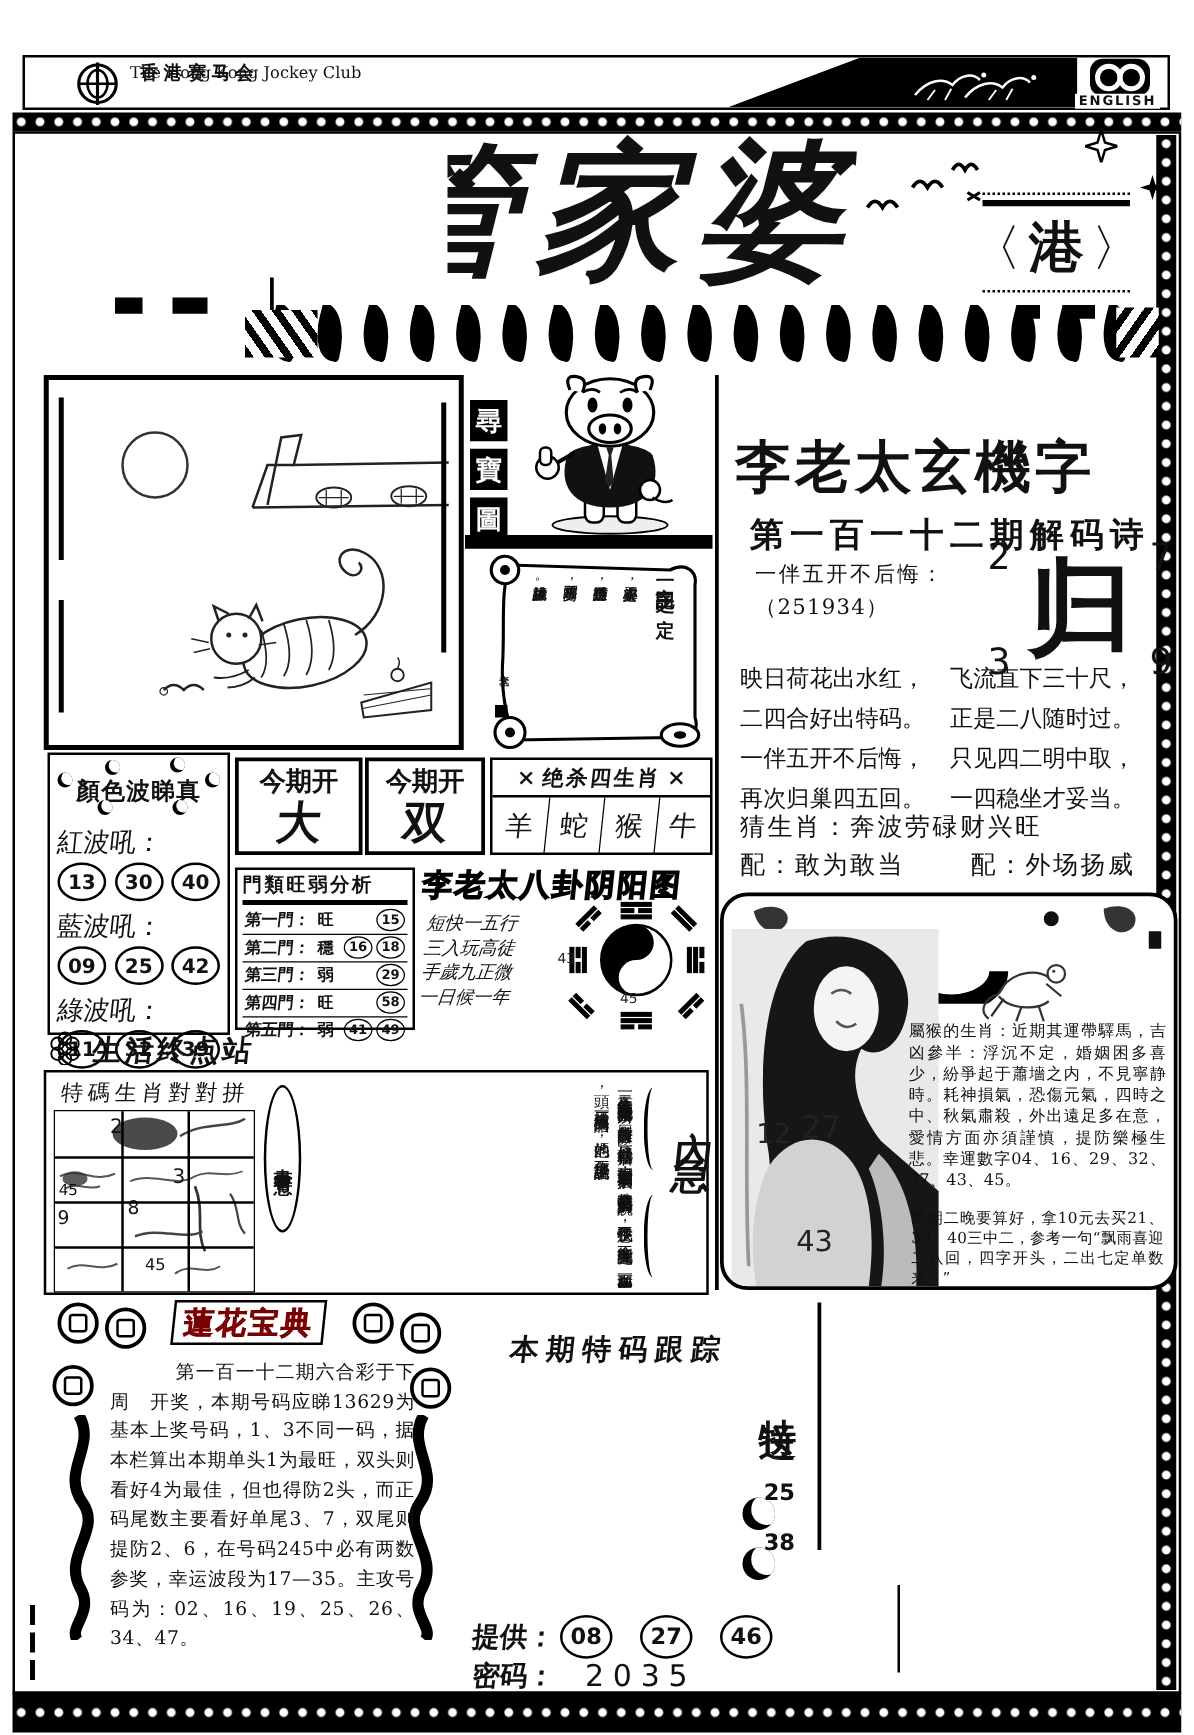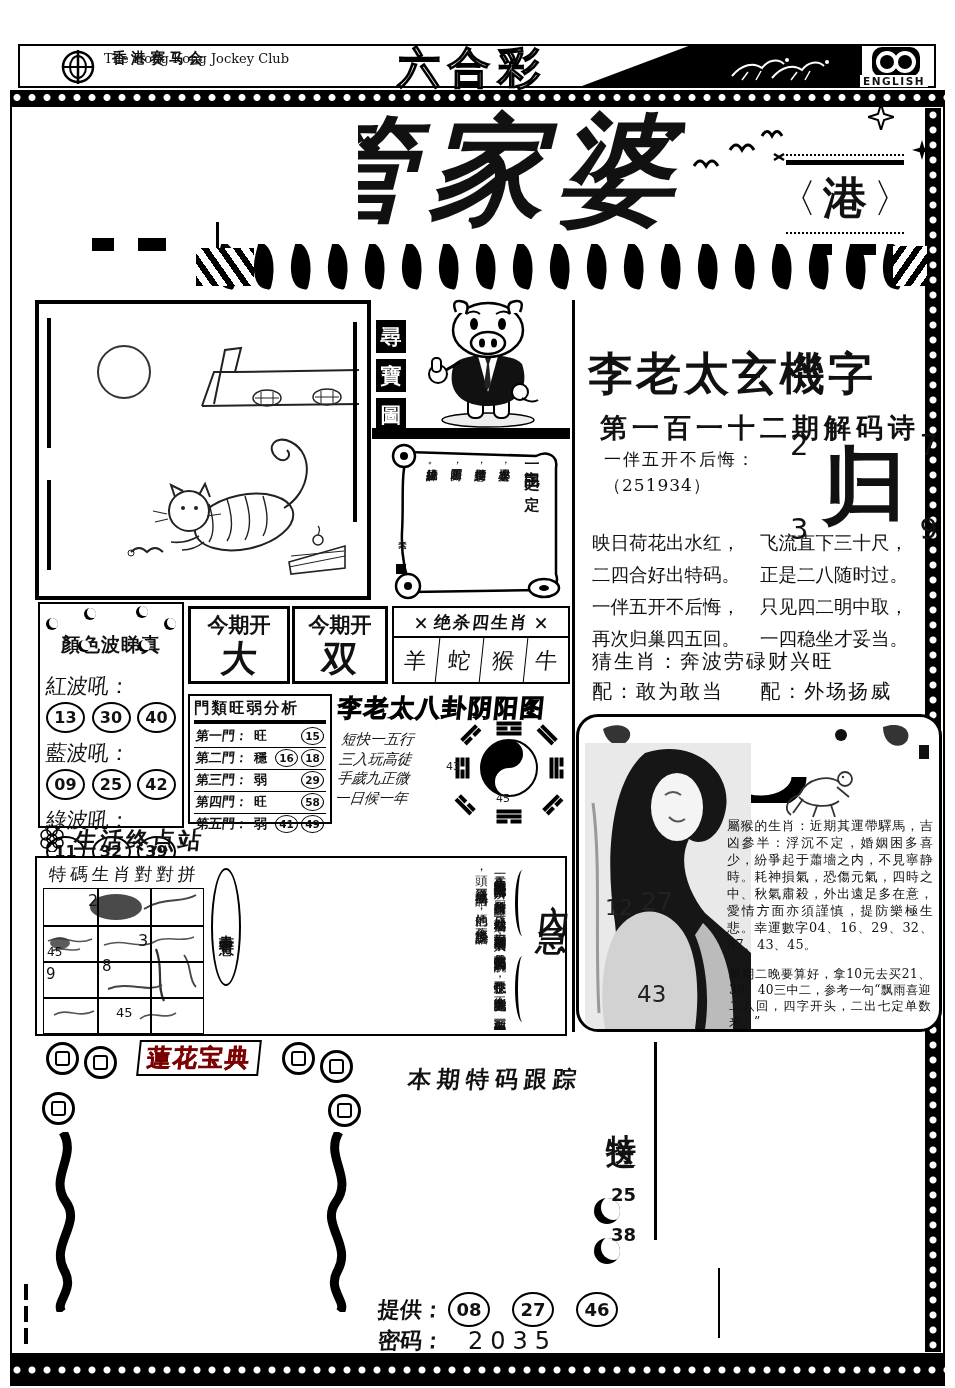--- a/index.html
+++ b/index.html
@@ -43,21 +43,20 @@
     <span class="abs" style="left:38px;top:2px;">
       <svg width="40" height="38" viewBox="0 0 40 38">
         <circle cx="20" cy="19" r="15" fill="none" stroke="#000" stroke-width="2.5"></circle>
         <line x1="20" y1="2" x2="20" y2="36" stroke="#000" stroke-width="2.5"></line>
         <ellipse cx="20" cy="19" rx="8" ry="11" fill="none" stroke="#000" stroke-width="2"></ellipse>
         <line x1="6" y1="19" x2="34" y2="19" stroke="#000" stroke-width="2"></line>
       </svg>
     </span>
     <div class="abs sans b" style="left:92px;top:3px;font-size:15px;letter-spacing:4px;">香港赛马会</div>
     <div class="abs" style="left:84px;top:5px;font-size:13px;">The Hong Kong Jockey Club</div>
-    <div class="abs b outline sans" style="left:378px;top:-6px;font-size:42px;letter-spacing:8px;">六合彩</div>
     <div class="abs" style="right:72px;top:0;width:280px;height:40px;background:#000;clip-path:polygon(0 100%,38% 0,100% 0,100% 100%);">
       <svg width="280" height="40" viewBox="0 0 280 40">
         <path d="M150,30 C160,18 172,16 180,22 C186,14 196,12 202,18" fill="none" stroke="#fff" stroke-width="2"></path>
         <path d="M190,32 C200,20 212,18 220,24 C226,16 236,14 242,20" fill="none" stroke="#fff" stroke-width="2"></path>
         <path d="M160,34 l6,-8 m8,8 l5,-9 m30,9 l6,-8 m8,8 l5,-9" stroke="#fff" stroke-width="1.5"></path>
         <circle cx="205" cy="14" r="2" fill="#fff"></circle>
           <circle cx="245" cy="16" r="2" fill="#fff"></circle>
       </svg>
     </div>
     <span class="abs" style="right:14px;top:1px;width:48px;height:30px;background:#000;border-radius:10px;">
@@ -221,24 +220,24 @@
     <span>飞流直下三十尺，</span>
     <span>二四合好出特码。</span>
     <span>正是二八随时过。</span>
     <span>一伴五开不后悔，</span>
     <span>只见四二明中取，</span>
     <span>再次归巢四五回。</span>
     <span>一四稳坐才妥当。</span>
   </div>
   <div class="abs" style="left:592px;top:678px;font-size:20px;letter-spacing:2px;">
     <span>配：敢为敢当</span>
-    <span style="margin-left:28px;">配：外场扬威</span>
-  </div>
-
-  <div class="abs panel" style="left:38px;top:602px;width:146px;height:226px;padding:16px 6px;">
+    <span style="margin-left:44px;">配：外场扬威</span>
+  </div>
+
+  <div class="abs panel" style="left:38px;top:602px;width:146px;height:226px;padding:4px 6px;">
     <span class="cres cres-s" style="position:absolute;left:44px;top:4px;">
         <i></i>
       </span>
     <span class="cres cres-s" style="position:absolute;left:96px;top:2px;">
         <i></i>
       </span>
     <span class="cres cres-s" style="position:absolute;left:6px;top:14px;">
         <i></i>
       </span>
     <span class="cres cres-s" style="position:absolute;left:124px;top:14px;">
@@ -490,20 +489,21 @@
     <svg class="abs" width="30" height="180" viewBox="0 0 30 180" style="left:16px;top:94px;">
       <path d="M15,0 C30,25 0,45 18,70 C34,92 2,112 16,138 C28,158 6,170 14,180" fill="none" stroke="#000" stroke-width="9"></path>
     </svg>
     <svg class="abs" width="30" height="180" viewBox="0 0 30 180" style="left:292px;top:94px;">
       <path d="M15,0 C0,25 30,45 12,70 C-4,92 28,112 14,138 C2,158 24,170 16,180" fill="none" stroke="#000" stroke-width="9"></path>
     </svg>
     <div class="abs b hand" style="left:106px;top:2px;width:122px;height:36px;border:2.5px solid #000;box-sizing:border-box;
                 display:flex;align-items:center;justify-content:center;">
       <span style="font-size:24px;letter-spacing:2px;color:#b01010;-webkit-text-stroke:0.6px #700;">蓮花宝典</span>
     </div>
+    <div class="abs" style="left:56px;top:48px;width:244px;font-size:15px;line-height:1.58;letter-spacing:0.5px;text-indent:3.5em;text-align:justify;">第一百一十二期六合彩于下周　开奖，本期号码应睇13629为基本上奖号码，1、3不同一码，据本栏算出本期单头1为最旺，双头则看好4为最佳，但也得防2头，而正码尾数主要看好单尾3、7，双尾则提防2、6，在号码245中必有两数参奖，幸运波段为17—35。主攻号码为：02、16、19、25、26、34、47。</div>
   </div>
 
   <div class="abs b hand" style="left:408px;top:1064px;font-size:23px;letter-spacing:6px;">本期特码跟踪</div>
   <div class="abs vert b" style="left:600px;top:1110px;height:80px;font-size:30px;letter-spacing:6px;">特送</div>
   <div class="abs" style="left:594px;top:1186px;width:44px;height:38px;">
     <span class="cres" style="position:absolute;left:0;bottom:0;">
         <i></i>
       </span>
     <span class="abs sans b" style="right:2px;top:-2px;font-size:18px;">25</span>
   </div>

